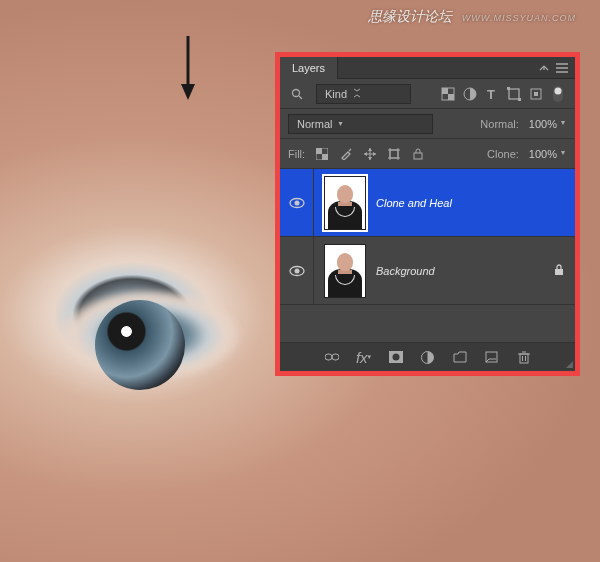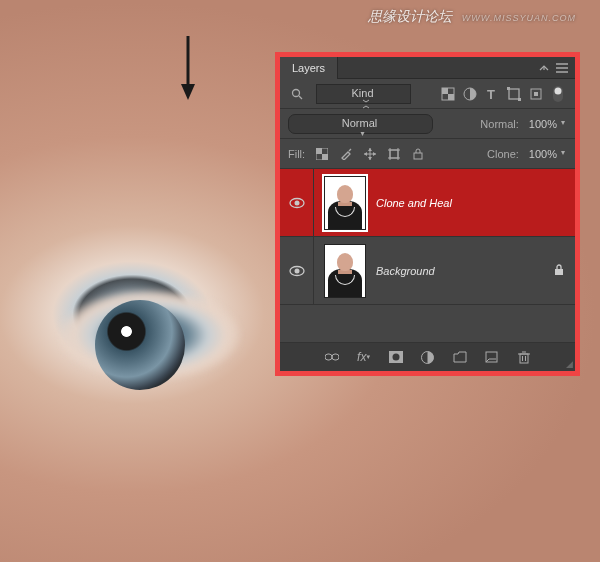--- a/index.html
+++ b/index.html
@@ -98,53 +98,52 @@
       height: 30px;
     }
     .dropdown {
       display: flex;
       align-items: center;
       background: #3a3a3a;
       border: 1px solid #2a2a2a;
       padding: 2px 4px 2px 8px;
       height: 20px;
       cursor: pointer;
-      flex-direction: column;
     }
     .dropdown-text { margin-right: 6px; }
     .dropdown-arrow { color: #aaa; font-size: 8px; }
     .filter-dropdown { width: 95px; }
     .search-icon-wrap { margin-right: 2px; }
     .filter-icons { display: flex; gap: 4px; flex: 1; justify-content: flex-end; align-items: center; }
     .filter-icon {
       width: 18px; height: 18px;
       display: flex; align-items: center; justify-content: center;
       color: #aaa;
       cursor: pointer;
     }
-    .blend-dropdown { width: 145px; border-radius: 7px; }
+    .blend-dropdown { width: 145px; }
     .label-text { color: #aaa; }
     .opacity-value, .fill-value {
       display: flex; 
       background: transparent;
       padding: 0 2px;
     }
     .mini-arrow { font-size: 8px; color: #aaa; margin-left: 4px; }
     .lock-icons { display: flex; gap: 6px; align-items: center; }
     .lock-row .spacer { flex: 1; }
 
     .layer-list { background: #454545; }
     .layer-row {
       display: flex;
       align-items: center;
       height: 68px;
       border-bottom: 1px solid #333;
       padding-right: 10px;
     }
-    .layer-row.selected { background: #b91c1c; }
+    .layer-row.selected { background: #1d4ed8; }
     .visibility-col {
       width: 34px;
       display: flex;
       align-items: center;
       justify-content: center;
       height: 100%;
       border-right: 1px solid #333;
     }
     .eye-icon { color: #c8c8c8; }
     .thumbnail {
@@ -415,21 +414,21 @@
   </div>
 
   <div class="panel-footer">
     <div class="footer-icon">
       <svg width="14" height="10">
           <rect x="0" y="2" width="7" height="6" rx="3" fill="none" stroke="#aaa"></rect>
           <rect x="7" y="2" width="7" height="6" rx="3" fill="none" stroke="#aaa"></rect>
         </svg>
     </div>
     <div class="footer-icon">
-      <span style="font-style:italic;font-size:12px;color:#aaa">fx</span>
+      <span style="font-style:italic;font-size:15px;color:#aaa">fx</span>
         <span style="font-size:7px;color:#aaa">▾</span>
     </div>
     <div class="footer-icon">
       <svg width="14" height="12">
           <rect x="0" y="0" width="14" height="12" fill="#aaa"></rect>
           <circle cx="7" cy="6" r="3.5" fill="#3a3a3a"></circle>
         </svg>
     </div>
     <div class="footer-icon">
       <svg width="13" height="13">

